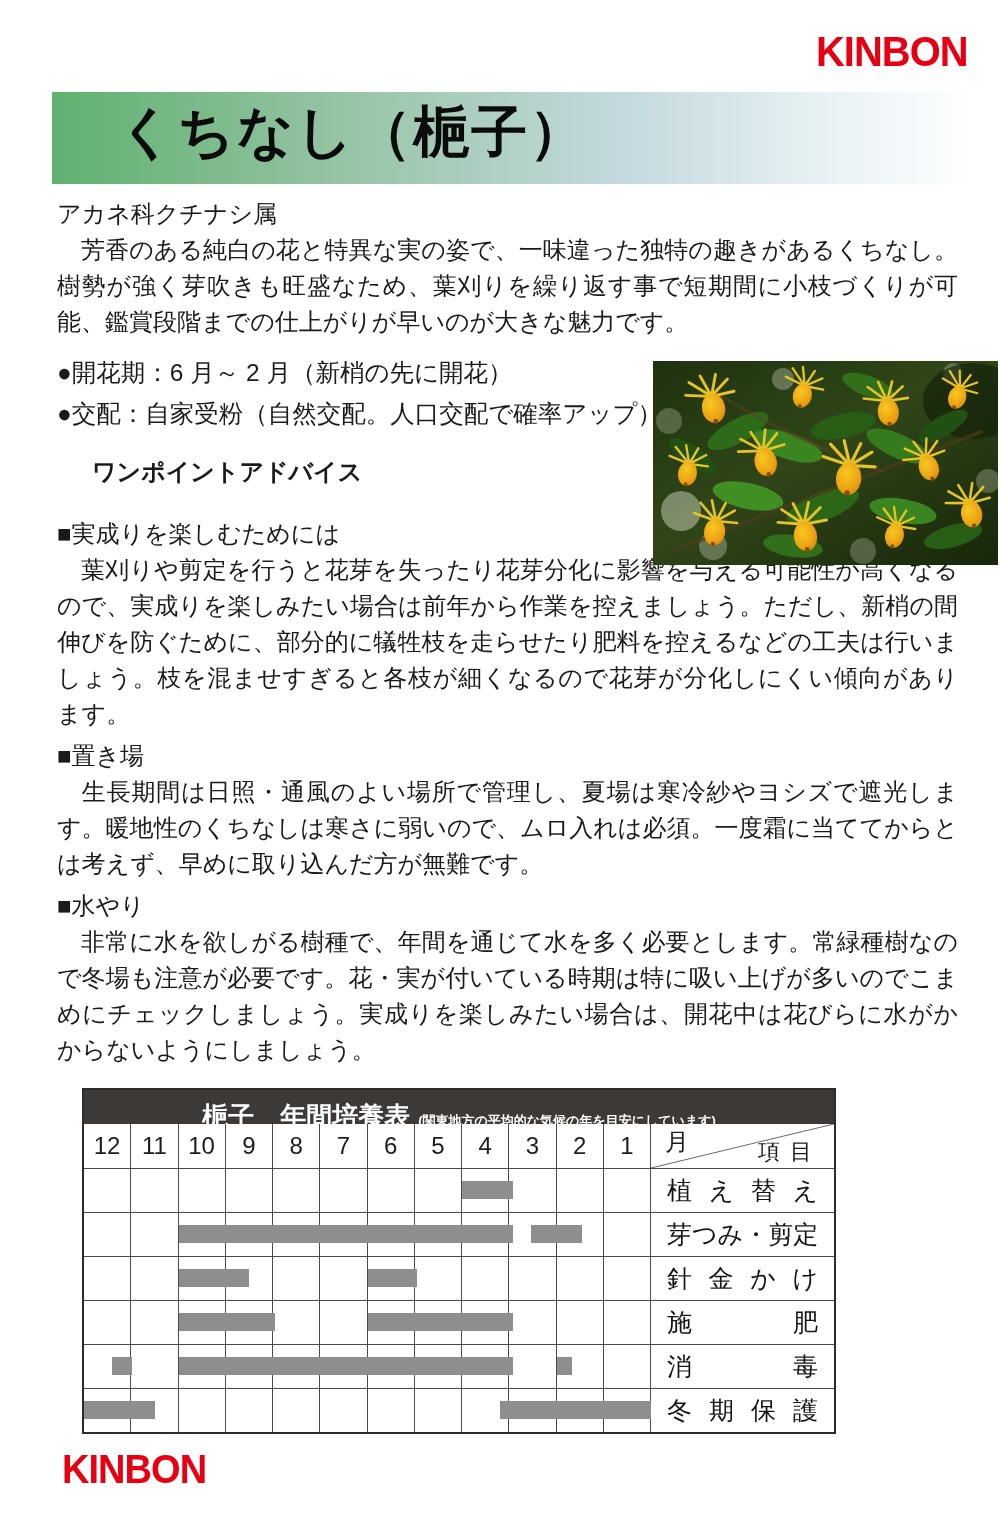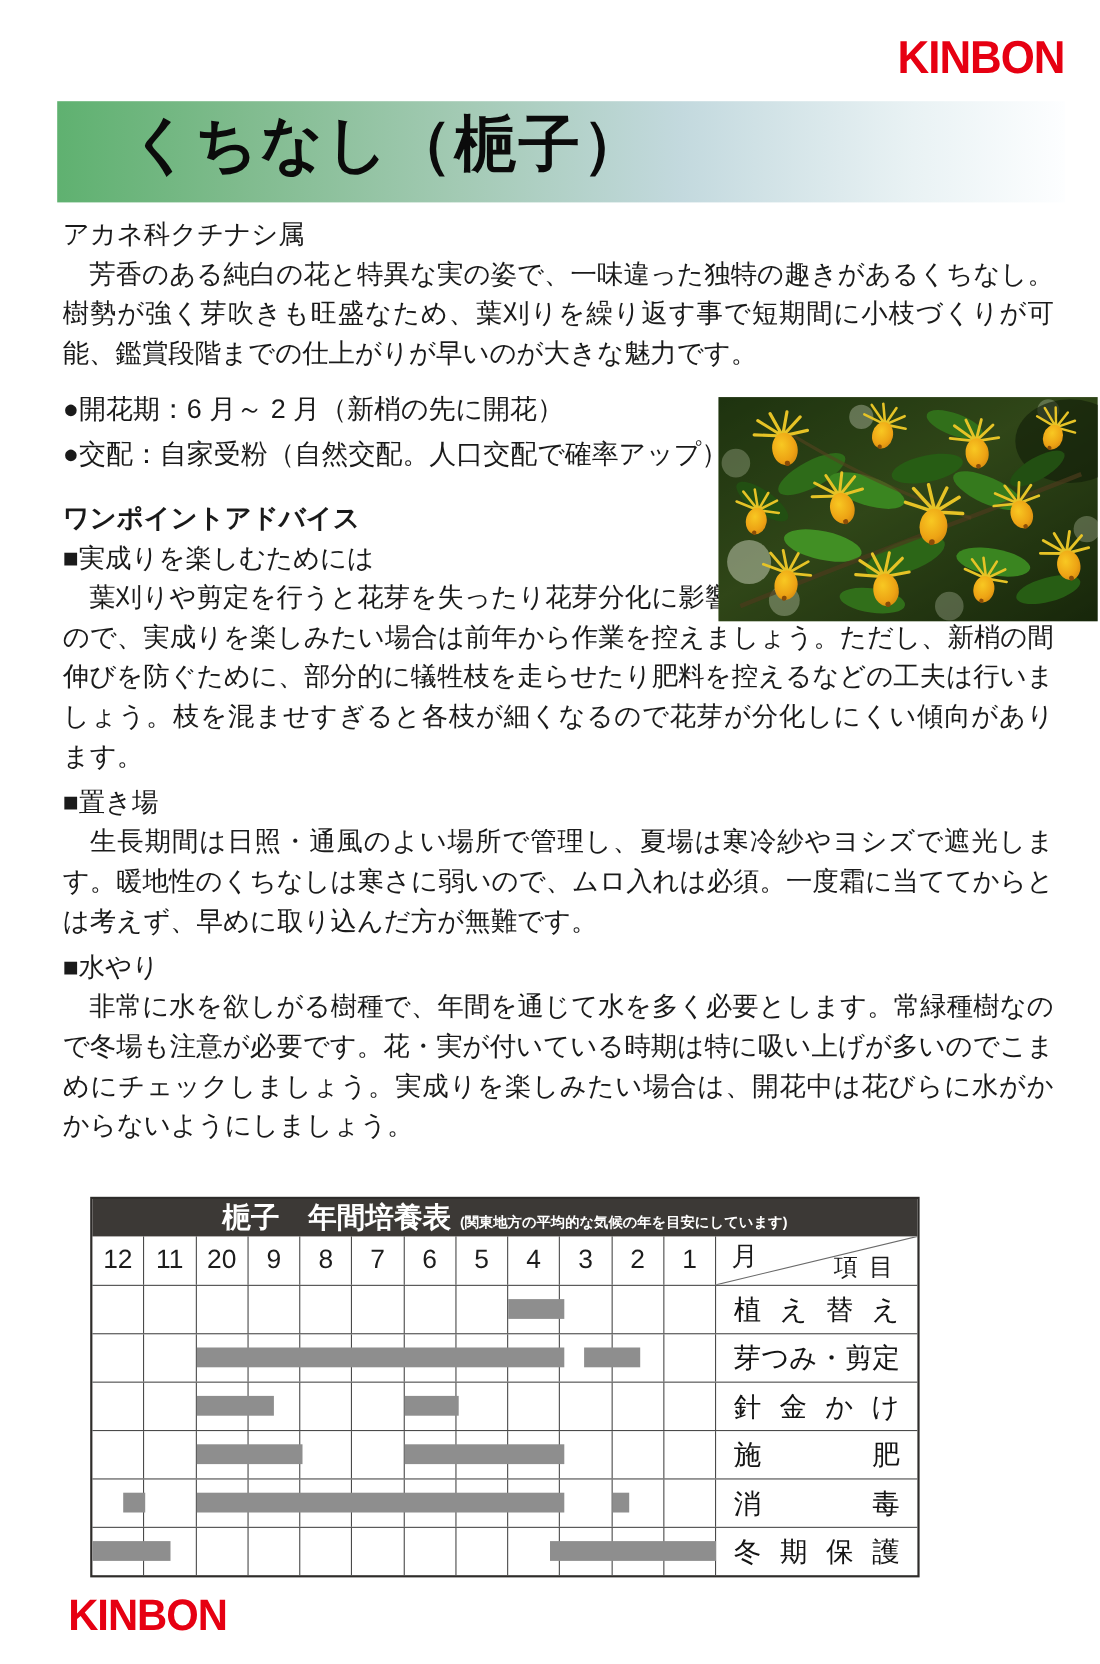--- a/index.html
+++ b/index.html
@@ -21,29 +21,29 @@
   .banner-title{
     font-family:"Liberation Serif","DejaVu Serif",serif;
     font-size:56px;font-weight:600;color:#0b0b0b;line-height:80px;
     padding-left:66px;letter-spacing:2px;white-space:nowrap;
   }
   
   .content{position:absolute;left:57px;top:196px;width:901px;font-size:24px;line-height:36px;}
   .h-bold{font-weight:bold;font-size:24px;line-height:36px;}
   .para{text-align:justify;}
   .bullets{margin-top:12px;font-size:24.5px;line-height:41px;white-space:nowrap;}
-  .advice-head{margin-top:20px;}
-  .sub-head{line-height:36px;}
+  .advice-head{margin-top:20px;margin-left:35px;}
+  .sub-head{line-height:36px;margin-top:26px;}
   .mt6{margin-top:6px;}
   
   .photo{position:absolute;left:653px;top:361px;width:345px;height:204px;}
   .photo svg{display:block;}
   
   .ctable{position:absolute;left:82px;top:1088px;width:754px;border:2px solid #2e2c2a;box-sizing:border-box;}
-  .t-title{height:34px;background:#3c3936;color:#ffffff;display:flex;align-items:baseline;justify-content:center;gap:8px;padding-top:2px;box-sizing:border-box;}
+  .t-title{height:34px;background:#3c3936;color:#ffffff;display:flex;align-items:baseline;justify-content:center;gap:8px;padding-top:12px;box-sizing:border-box;}
   .t-title-main{font-family:"Liberation Serif","DejaVu Serif",serif;font-weight:bold;font-size:26px;line-height:30px;}
   .t-title-note{font-size:13px;line-height:16px;font-weight:bold;}
   .t-months-row{display:flex;height:44px;border-bottom:1px solid #4a4a4a;}
   .t-months{flex:1;display:flex;}
   .m-cell{flex:1;border-right:1px solid #4a4a4a;display:flex;align-items:center;justify-content:center;font-size:24px;color:#1d1d1d;}
   .t-corner{width:183px;position:relative;}
   .t-corner svg{position:absolute;inset:0;width:100%;height:100%;}
   .c-top{position:absolute;left:14px;top:2px;font-size:24px;}
   .c-bottom{position:absolute;right:12px;bottom:1px;font-size:22px;letter-spacing:10px;}
   .t-row{display:flex;height:43px;}
@@ -148,21 +148,21 @@
 
 <div class="ctable">
   <div class="t-title" style="background: rgb(60, 57, 54);">
     <span class="t-title-main">梔子　年間培養表</span>
     <span class="t-title-note">(関東地方の平均的な気候の年を目安にしています)</span>
   </div>
   <div class="t-months-row">
     <div class="t-months" id="monthsCells">
         <div class="m-cell">12</div>
         <div class="m-cell">11</div>
-        <div class="m-cell">20</div>
+        <div class="m-cell">10</div>
         <div class="m-cell">9</div>
         <div class="m-cell">8</div>
         <div class="m-cell">7</div>
         <div class="m-cell">6</div>
         <div class="m-cell">5</div>
         <div class="m-cell">4</div>
         <div class="m-cell">3</div>
         <div class="m-cell">2</div>
         <div class="m-cell">1</div>
       </div>

